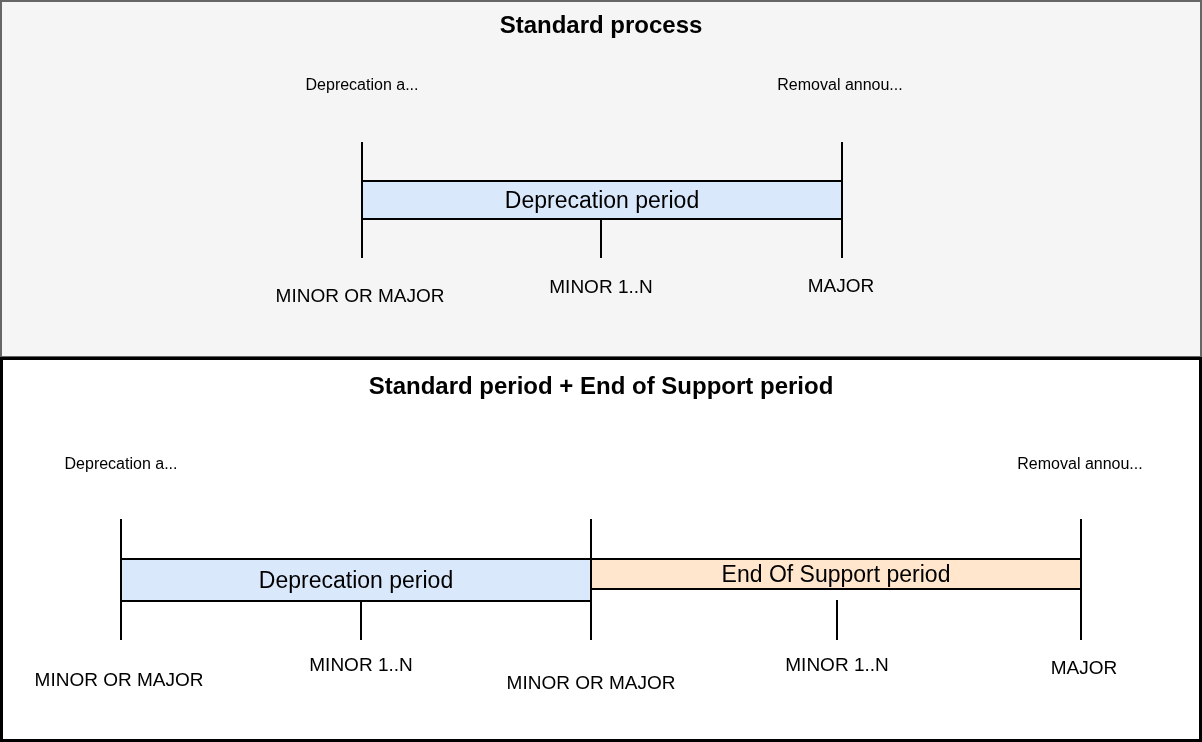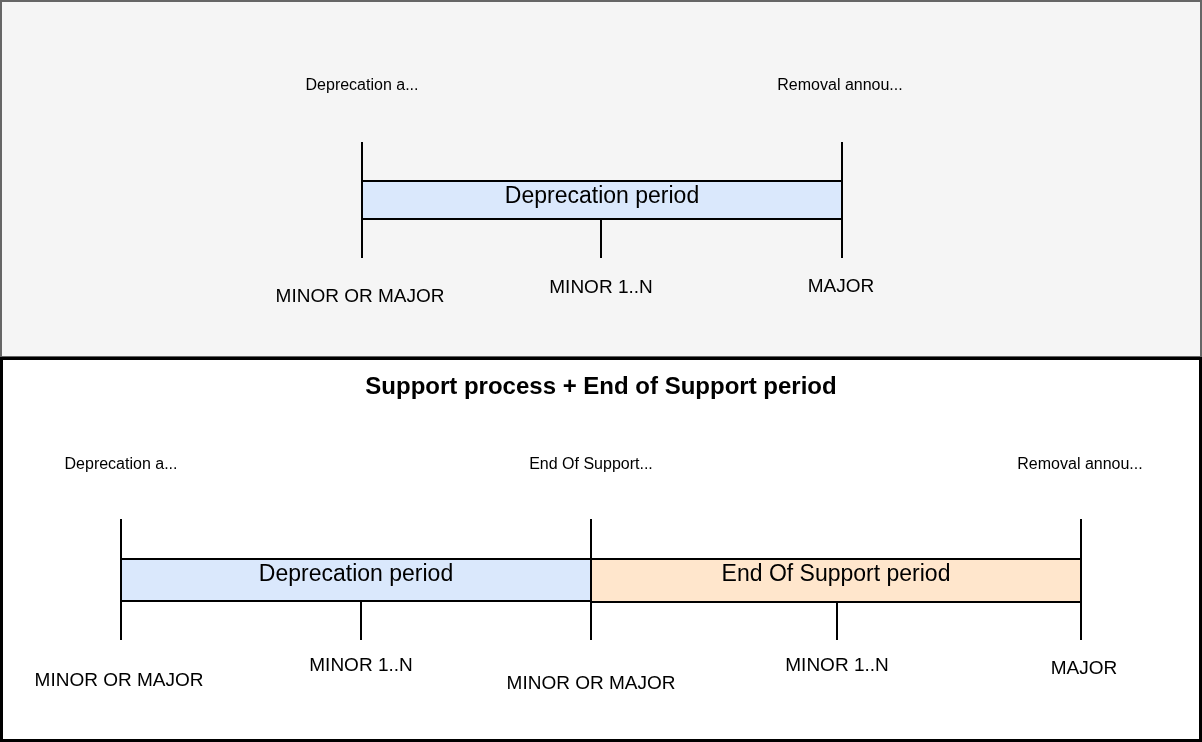--- a/index.html
+++ b/index.html
@@ -53,20 +53,21 @@
   .tick {
     position: absolute;
     width: 2px;
     background: #000000;
   }
   .period-box {
     position: absolute;
     box-sizing: border-box;
     border: 2px solid #000000;
     display: flex;
+    align-items: center;
     justify-content: center;
   }
   .period-box .period-label {
     font-size: 23px;
     line-height: 27px;
     white-space: nowrap;
   }
   .milestone {
     position: absolute;
     transform: translateX(-50%);
@@ -75,54 +76,54 @@
     white-space: nowrap;
   }
 </style>
 </head>
 <body>
 
 <div id="canvas">
 
   <div class="panel panel-top"></div>
 
+  <div class="panel-title" style="top:11px;">Standard process</div>
 
   <div class="float-label" style="left:362px; top:71px;">Deprecation a...</div>
   <div class="float-label" style="left:840px; top:71px;">Removal annou...</div>
 
   <div class="tick" style="left:361px; top:142px; height:116px;"></div>
   <div class="tick" style="left:841px; top:142px; height:116px;"></div>
   <div class="tick" style="left:600px; top:218px; height:40px;"></div>
 
   <div class="period-box" style="left: 361px; top: 180px; width: 482px; height: 40px; background: rgb(218, 232, 252);">
     <span class="period-label">Deprecation period</span>
   </div>
 
   <div class="milestone" style="left:360px; top:282px;">MINOR OR MAJOR</div>
   <div class="milestone" style="left:601px; top:273px;">MINOR 1..N</div>
   <div class="milestone" style="left:841px; top:272px;">MAJOR</div>
 
   <div class="panel panel-bottom"></div>
 
-  <div class="panel-title" style="top:372px;">Support process + End of Support period</div>
+  <div class="panel-title" style="top:372px;">Standard period + End of Support period</div>
 
   <div class="float-label" style="left:121px; top:450px;">Deprecation a...</div>
-  <div class="float-label" style="left:591px; top:450px;">End Of Support...</div>
   <div class="float-label" style="left:1080px; top:450px;">Removal annou...</div>
 
   <div class="tick" style="left:120px; top:519px; height:121px;"></div>
   <div class="tick" style="left:590px; top:519px; height:121px;"></div>
   <div class="tick" style="left:1080px; top:519px; height:121px;"></div>
   <div class="tick" style="left:360px; top:600px; height:40px;"></div>
   <div class="tick" style="left:836px; top:600px; height:40px;"></div>
 
   <div class="period-box" style="left: 120px; top: 558px; width: 472px; height: 44px; background: rgb(218, 232, 252);">
     <span class="period-label">Deprecation period</span>
   </div>
-  <div class="period-box" style="left: 590px; top: 558px; width: 492px; height: 45px; background: rgb(255, 230, 204);">
+  <div class="period-box" style="left: 590px; top: 558px; width: 492px; height: 32px; background: rgb(255, 230, 204);">
     <span class="period-label">End Of Support period</span>
   </div>
 
   <div class="milestone" style="left:119px; top:666px;">MINOR OR MAJOR</div>
   <div class="milestone" style="left:361px; top:651px;">MINOR 1..N</div>
   <div class="milestone" style="left:591px; top:669px;">MINOR OR MAJOR</div>
   <div class="milestone" style="left:837px; top:651px;">MINOR 1..N</div>
   <div class="milestone" style="left:1084px; top:654px;">MAJOR</div>
 
 </div>

